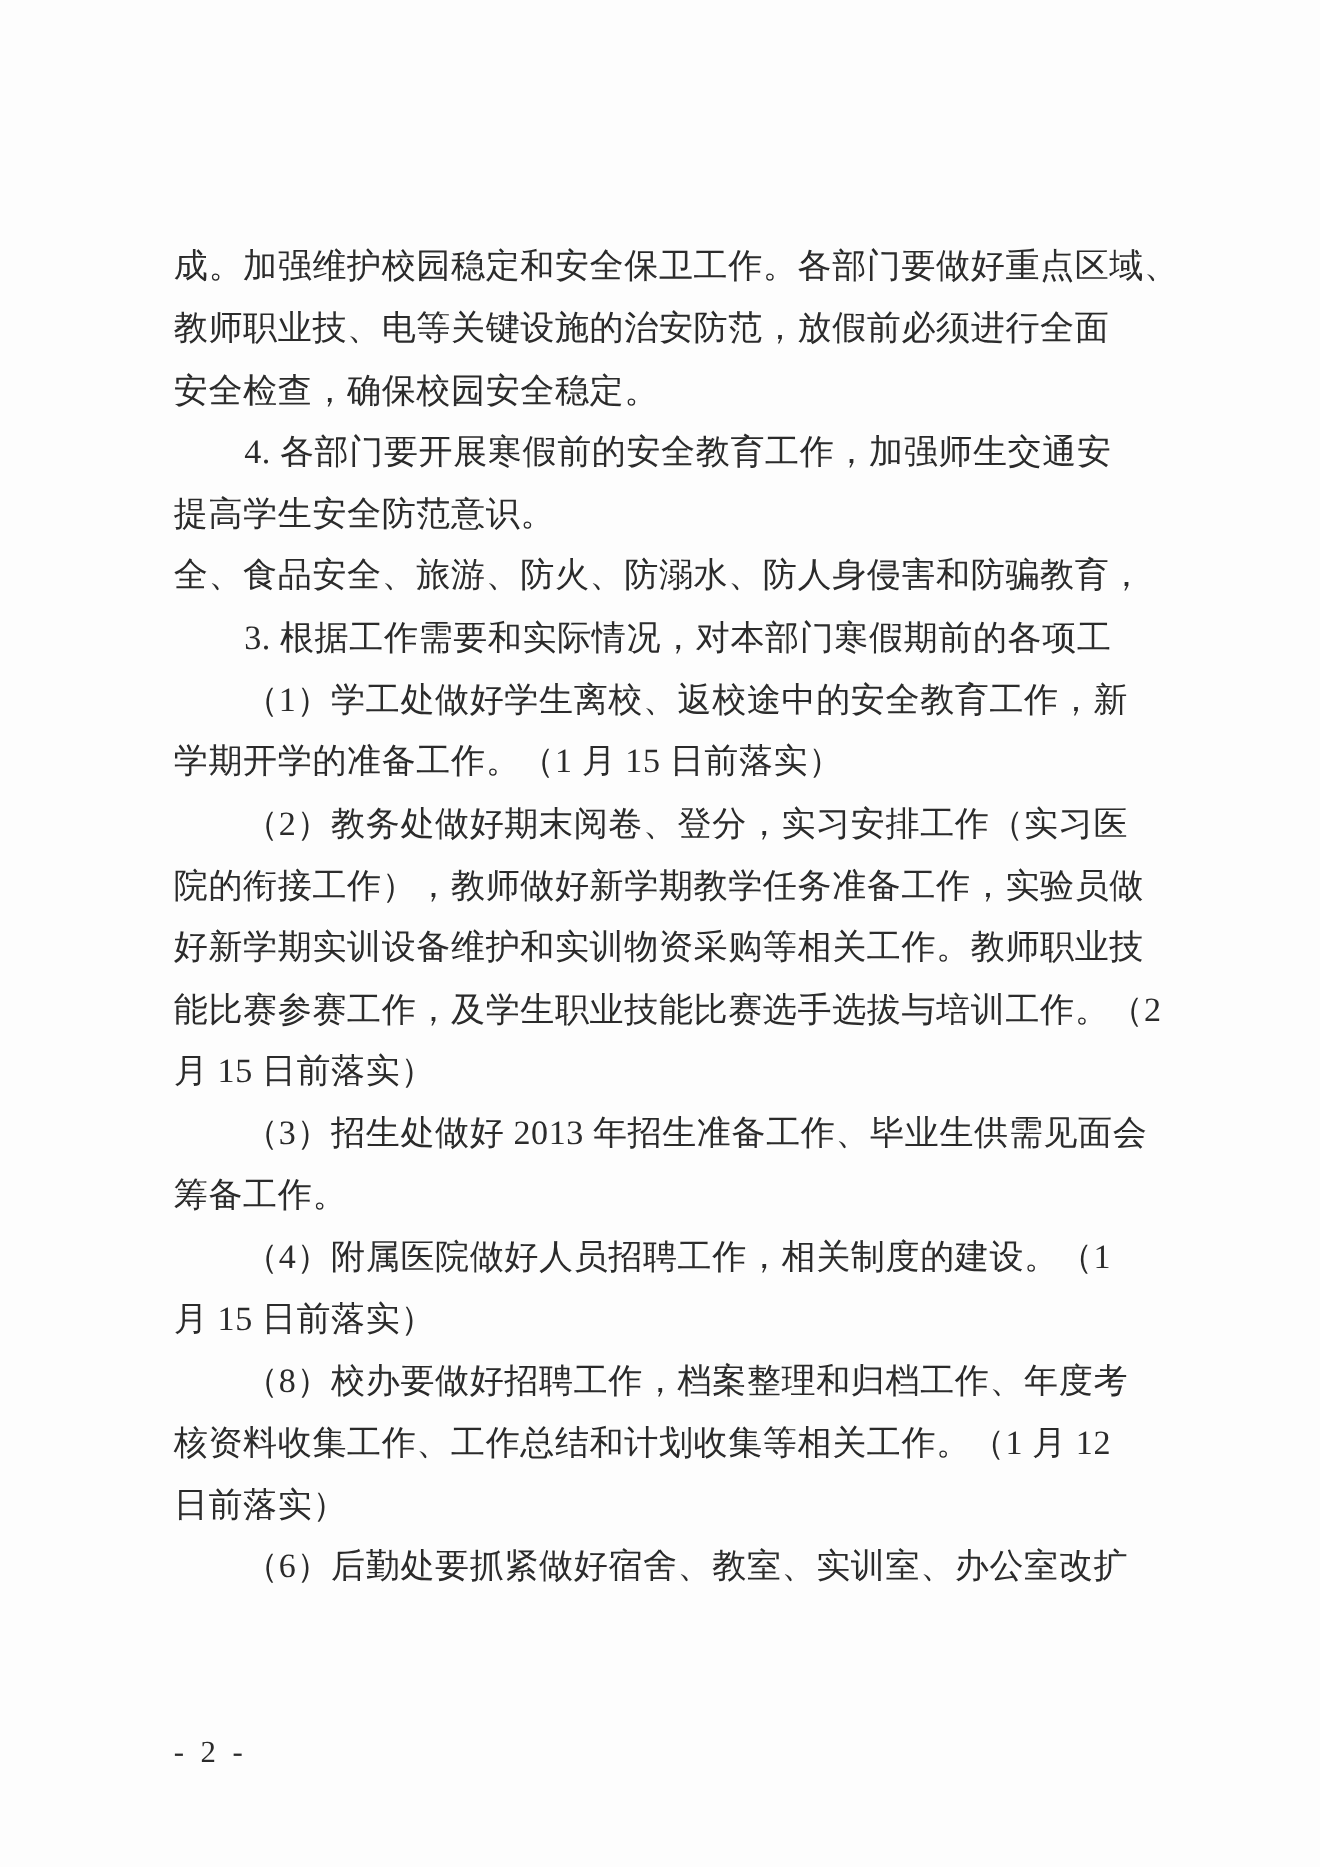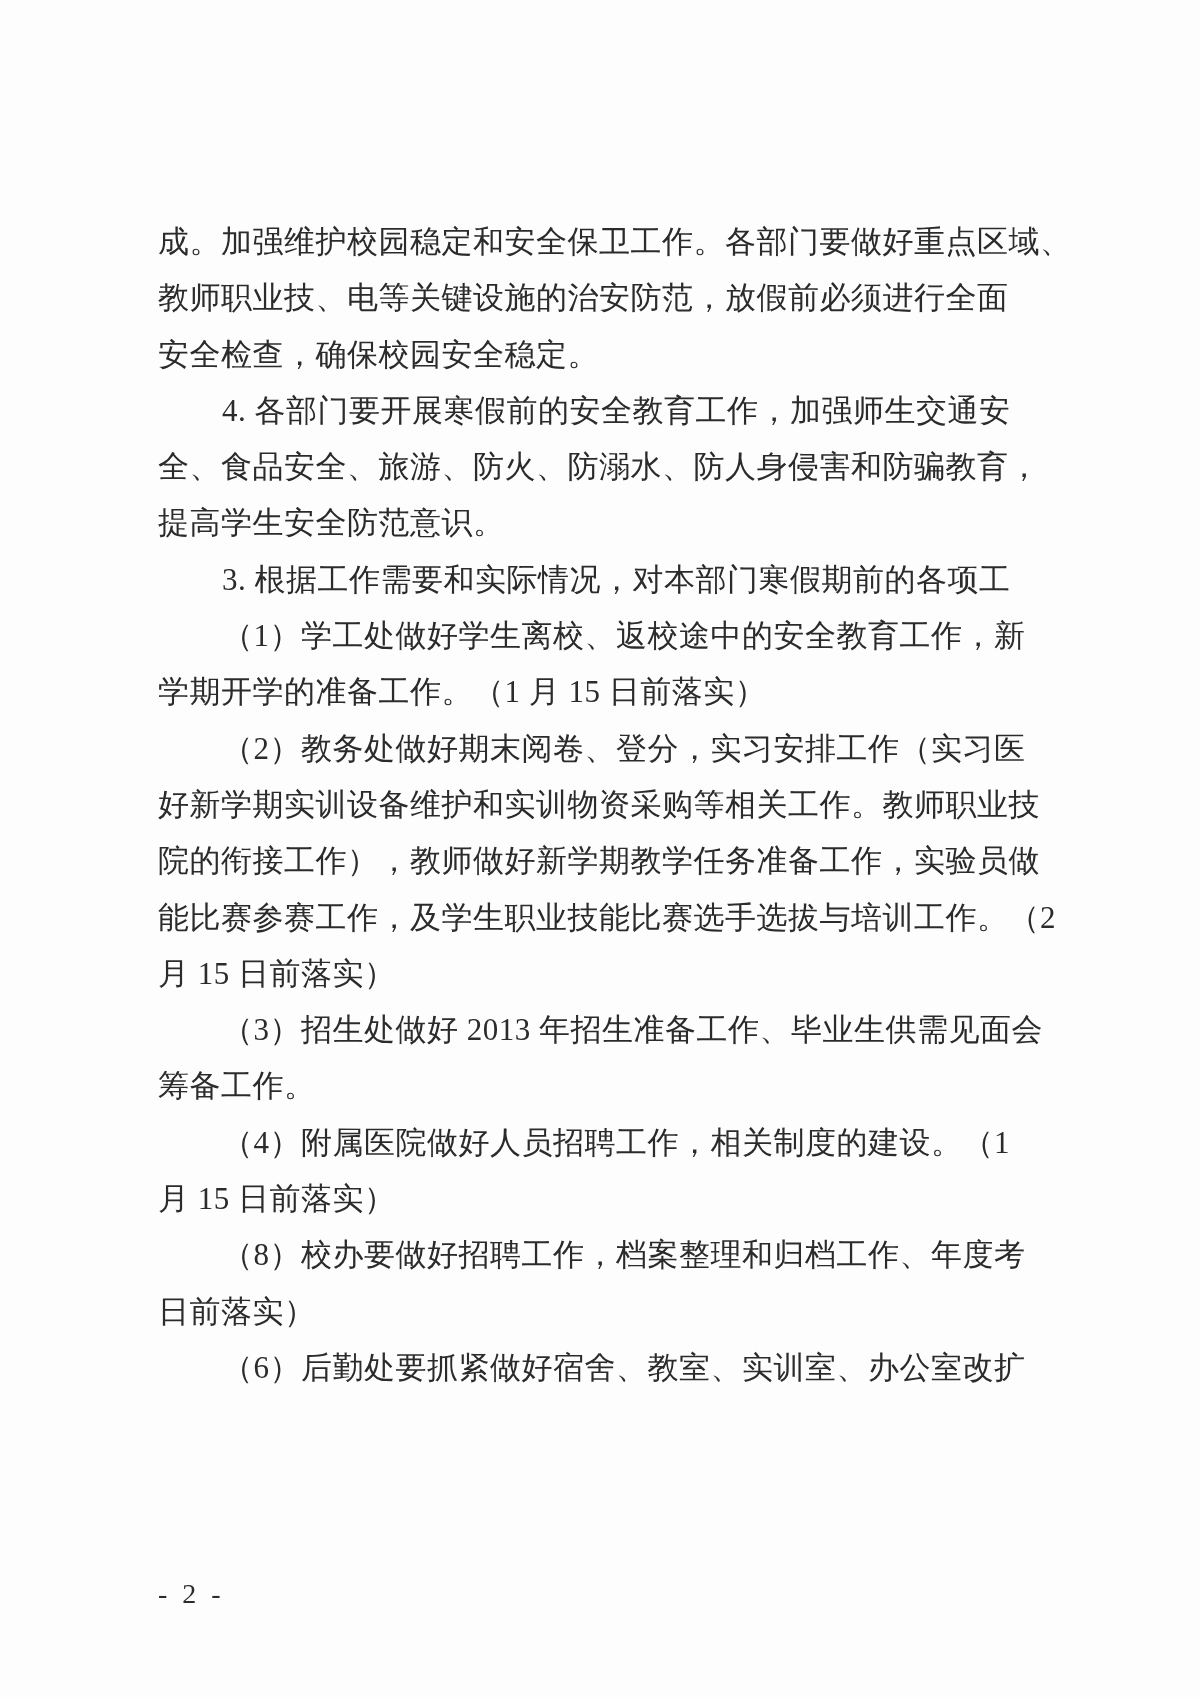--- a/index.html
+++ b/index.html
@@ -45,32 +45,33 @@
 </style>
 </head>
 <body>
 
 <div class="page">
   <div class="text-block">
       <div class="line">成。加强维护校园稳定和安全保卫工作。各部门要做好重点区域、</div>
       <div class="line">教师职业技、电等关键设施的治安防范，放假前必须进行全面</div>
       <div class="line">安全检查，确保校园安全稳定。</div>
       <div class="line indent">4. 各部门要开展寒假前的安全教育工作，加强师生交通安</div>
+      <div class="line">提高学生安全防范意识。</div>
       <div class="line">全、食品安全、旅游、防火、防溺水、防人身侵害和防骗教育，</div>
-      <div class="line">提高学生安全防范意识。</div>
       <div class="line indent">3. 根据工作需要和实际情况，对本部门寒假期前的各项工</div>
       <div class="line indent">（1）学工处做好学生离校、返校途中的安全教育工作，新</div>
       <div class="line">学期开学的准备工作。（1 月 15 日前落实）</div>
       <div class="line indent">（2）教务处做好期末阅卷、登分，实习安排工作（实习医</div>
+      <div class="line">院的衔接工作），教师做好新学期教学任务准备工作，实验员做</div>
       <div class="line">好新学期实训设备维护和实训物资采购等相关工作。教师职业技</div>
-      <div class="line">院的衔接工作），教师做好新学期教学任务准备工作，实验员做</div>
       <div class="line">能比赛参赛工作，及学生职业技能比赛选手选拔与培训工作。（2</div>
       <div class="line">月 15 日前落实）</div>
       <div class="line indent">（3）招生处做好 2013 年招生准备工作、毕业生供需见面会</div>
       <div class="line">筹备工作。</div>
       <div class="line indent">（4）附属医院做好人员招聘工作，相关制度的建设。（1</div>
       <div class="line">月 15 日前落实）</div>
       <div class="line indent">（8）校办要做好招聘工作，档案整理和归档工作、年度考</div>
+      <div class="line">核资料收集工作、工作总结和计划收集等相关工作。（1 月 12</div>
       <div class="line">日前落实）</div>
       <div class="line indent">（6）后勤处要抓紧做好宿舍、教室、实训室、办公室改扩</div>
     </div>
   <div class="footer">- 2 -</div>
 </div>
 
 </body></html>

